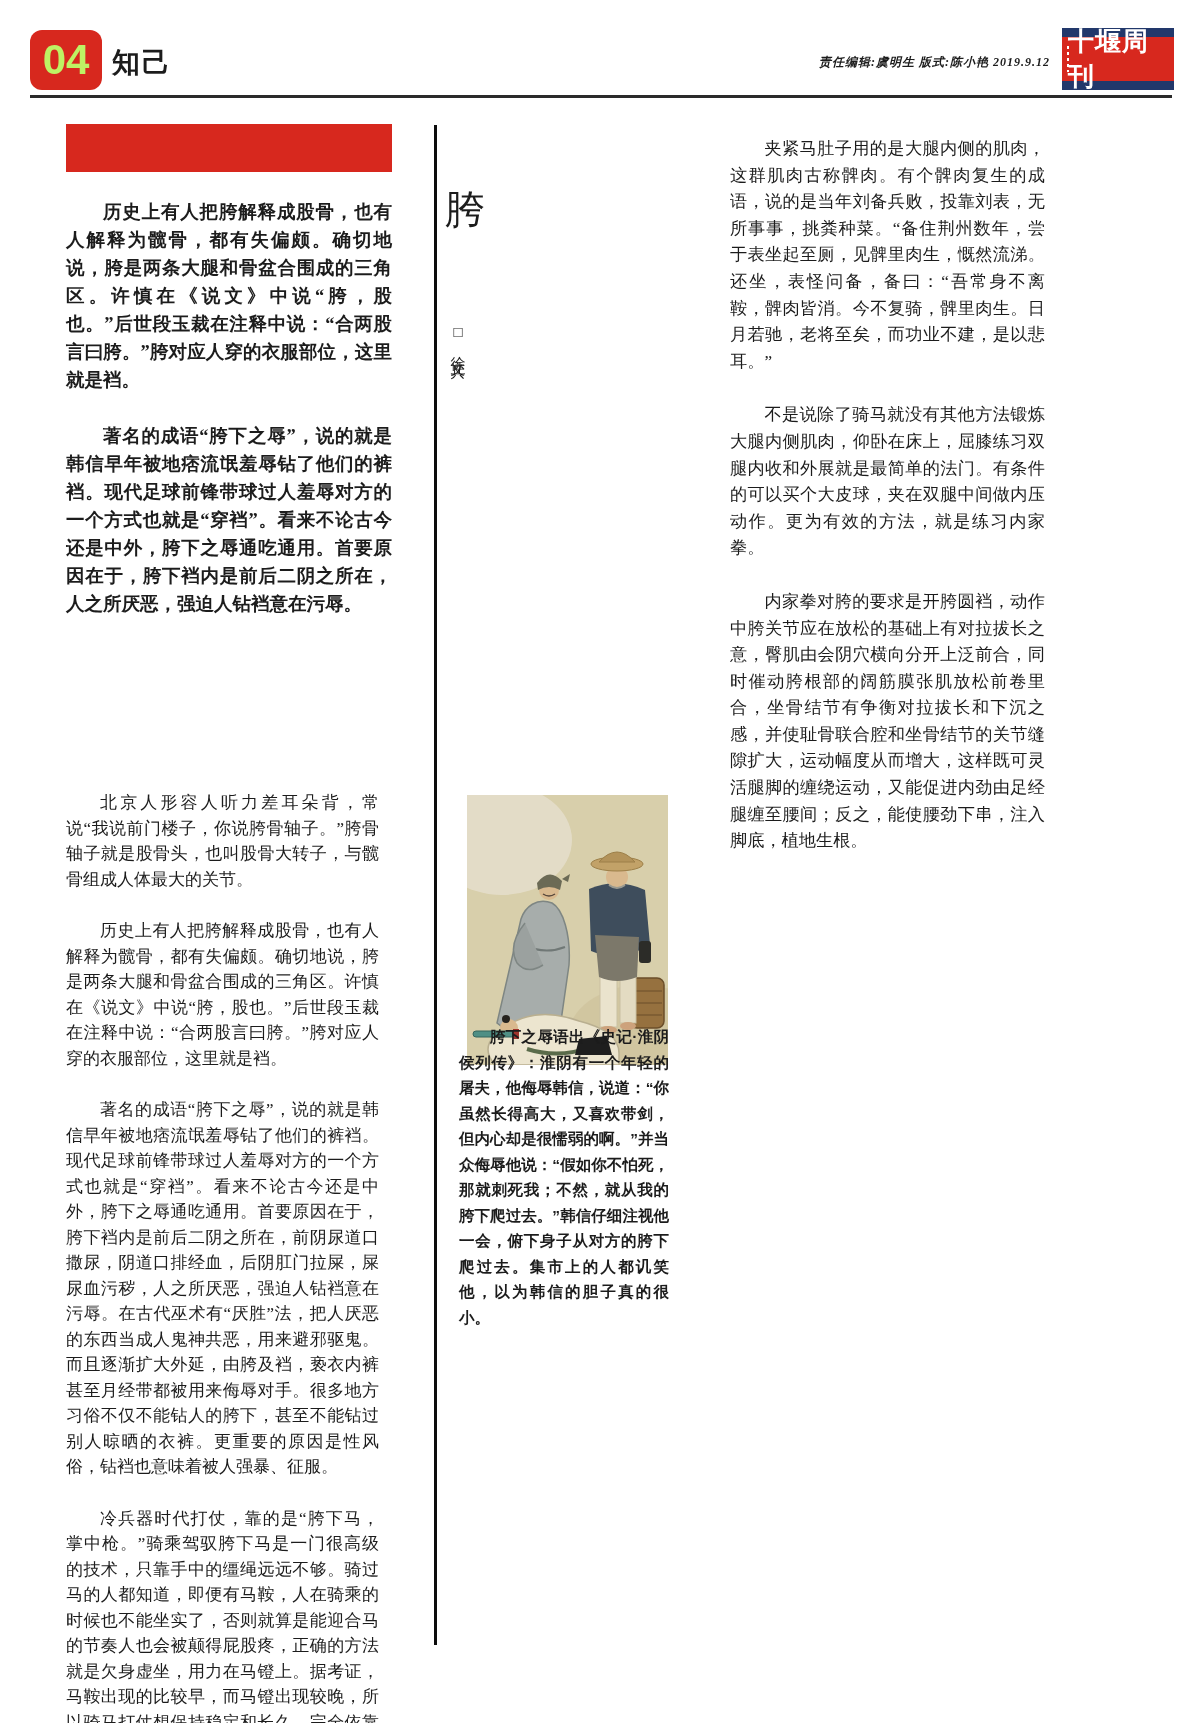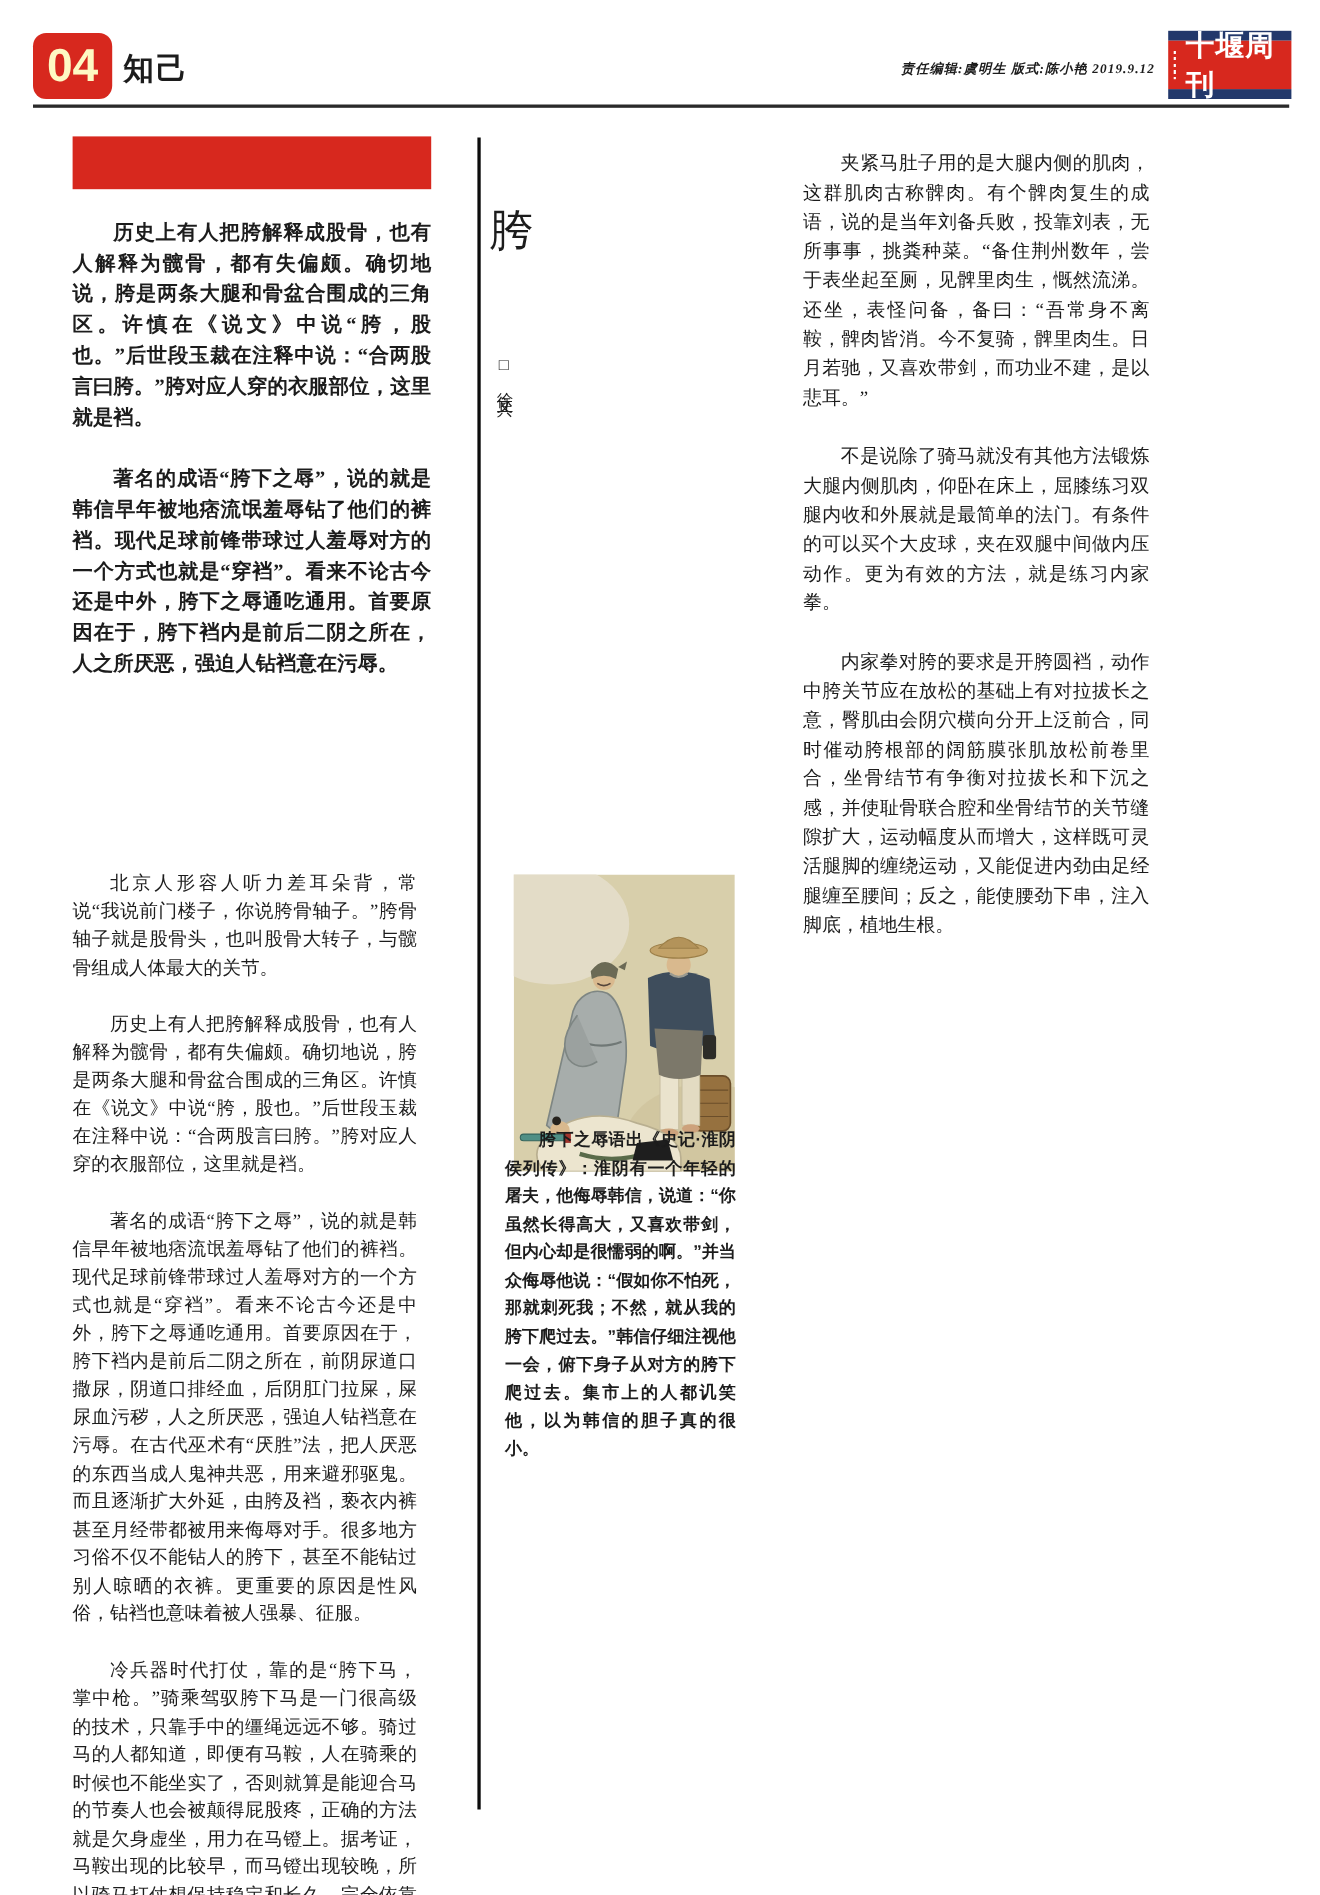--- a/index.html
+++ b/index.html
@@ -2,30 +2,30 @@
 <html><head>
 <meta charset="utf-8">
 <style>
   html,body{margin:0;padding:0;background:#ffffff;}
   .page{position:relative;width:1200px;height:1723px;background:#ffffff;overflow:hidden;
         font-family:"Liberation Serif","DejaVu Serif",serif;color:#1c1c1c;}
 
   
   .pagenum-box{position:absolute;left:30px;top:30px;width:72px;height:60px;background:#d7281e;
         border-radius:12px;display:flex;align-items:center;justify-content:center;}
-  .pagenum-box span{color:#fef9c3;font-family:"Liberation Sans","DejaVu Sans",sans-serif;
+  .pagenum-box span{color:#bef264;font-family:"Liberation Sans","DejaVu Sans",sans-serif;
         font-size:42px;font-weight:bold;line-height:1;}
   .section-title{position:absolute;left:112px;top:44px;font-family:Liberation Mono, monospace;
         font-size:28px;font-weight:bold;letter-spacing:2px;}
   .editor-info{position:absolute;right:150px;top:54px;font-size:12px;font-weight:bold;font-style:italic;
         letter-spacing:1px;}
   .masthead{position:absolute;left:1062px;top:28px;width:112px;height:62px;}
   .mast-bar{height:9px;background:#22386b;}
   .mast-mid{position:relative;height:44px;background:#d7281e;display:flex;align-items:center;justify-content:center;}
-  .mast-mid .mast-title{color:#ffffff;font-size:26px;font-weight:bold;letter-spacing:1px;padding-left:16px;}
+  .mast-mid .mast-title{color:#ffffff;font-size:26px;font-weight:bold;letter-spacing:1px;padding-left:6px;}
   .mast-marks{position:absolute;left:5px;top:9px;width:2px;height:26px;
         background:repeating-linear-gradient(#ffffff 0 3px,transparent 3px 6px);}
   .header-rule{position:absolute;left:30px;top:95px;width:1142px;height:3px;background:#2a2a2a;}
 
   
   .red-banner{position:absolute;left:66px;top:124px;width:326px;height:48px;background:#d7281e;}
   .intro{position:absolute;left:66px;top:198px;width:326px;font-size:18.5px;line-height:28px;
         font-weight:bold;text-align:justify;}
   .intro p{margin:0 0 28px 0;text-indent:2em;}
   .leftbody{position:absolute;left:66px;top:790px;width:326px;font-size:17px;line-height:25.5px;
@@ -125,19 +125,19 @@
       <rect x="46" y="234" width="6" height="10" fill="#a0342c"></rect>
       <path d="M112 244 L140 241 L145 260 L108 260 Z" fill="#1e1e1e"></path>
     </g>
   </svg>
 
   <div class="fig-caption">
     <p>胯下之辱语出《史记·淮阴侯列传》：淮阴有一个年轻的屠夫，他侮辱韩信，说道：“你虽然长得高大，又喜欢带剑，但内心却是很懦弱的啊。”并当众侮辱他说：“假如你不怕死，那就刺死我；不然，就从我的胯下爬过去。”韩信仔细注视他一会，俯下身子从对方的胯下爬过去。集市上的人都讥笑他，以为韩信的胆子真的很小。</p>
   </div>
 
   <div class="rightbody">
-    <p>夹紧马肚子用的是大腿内侧的肌肉，这群肌肉古称髀肉。有个髀肉复生的成语，说的是当年刘备兵败，投靠刘表，无所事事，挑粪种菜。“备住荆州数年，尝于表坐起至厕，见髀里肉生，慨然流涕。还坐，表怪问备，备曰：“吾常身不离鞍，髀肉皆消。今不复骑，髀里肉生。日月若驰，又喜欢带剑，而功业不建，是以悲耳。”</p>
+    <p>夹紧马肚子用的是大腿内侧的肌肉，这群肌肉古称髀肉。有个髀肉复生的成语，说的是当年刘备兵败，投靠刘表，无所事事，挑粪种菜。“备住荆州数年，尝于表坐起至厕，见髀里肉生，慨然流涕。还坐，表怪问备，备曰：“吾常身不离鞍，髀肉皆消。今不复骑，髀里肉生。日月若驰，老将至矣，而功业不建，是以悲耳。”</p>
     <p>不是说除了骑马就没有其他方法锻炼大腿内侧肌肉，仰卧在床上，屈膝练习双腿内收和外展就是最简单的法门。有条件的可以买个大皮球，夹在双腿中间做内压动作。更为有效的方法，就是练习内家拳。</p>
     <p>内家拳对胯的要求是开胯圆裆，动作中胯关节应在放松的基础上有对拉拔长之意，臀肌由会阴穴横向分开上泛前合，同时催动胯根部的阔筋膜张肌放松前卷里合，坐骨结节有争衡对拉拔长和下沉之感，并使耻骨联合腔和坐骨结节的关节缝隙扩大，运动幅度从而增大，这样既可灵活腿脚的缠绕运动，又能促进内劲由足经腿缠至腰间；反之，能使腰劲下串，注入脚底，植地生根。</p>
 
   </div>
 
 </div>
 
 </body></html>

